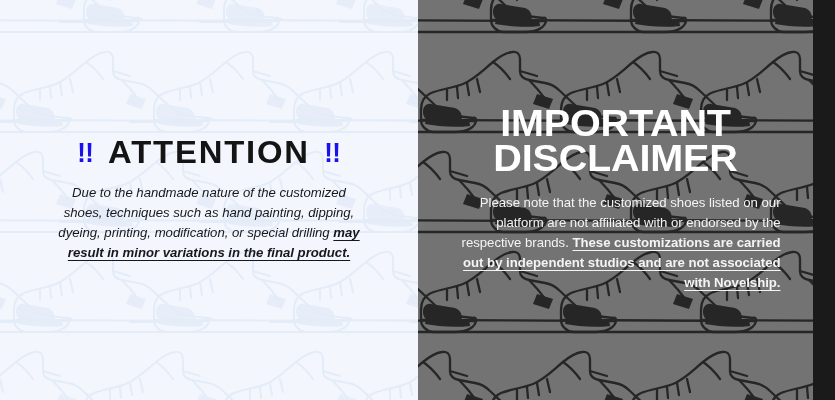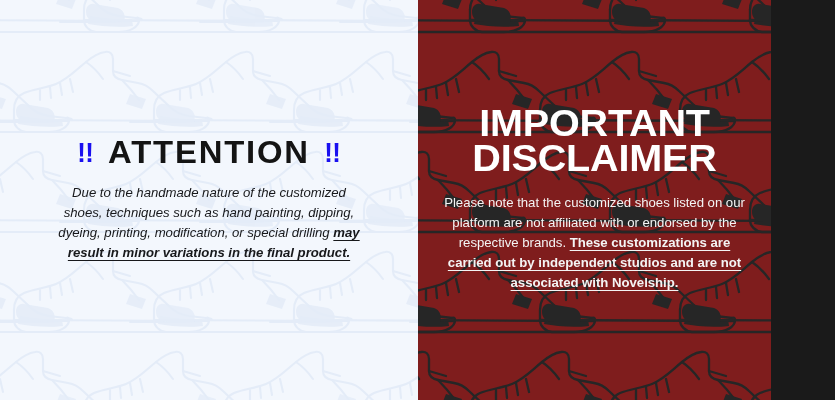--- a/index.html
+++ b/index.html
@@ -32,22 +32,22 @@
     flex-direction: column;
     align-items: center;
     justify-content: center;
     box-sizing: border-box;
   }
   .panel-left {
     width: 418px;
     background-color: #f3f7fd;
   }
   .panel-right {
-    width: 353px;
-    background-color: #7f1d1d;
+    width: 395px;
+    background-color: #737373;
   }
 
   
   .pattern {
     position: absolute;
     top: 0;
     left: 0;
     width: 100%;
     height: 100%;
     pointer-events: none;
@@ -122,20 +122,21 @@
   .body-left {
     color: #17181b;
     max-width: 310px;
     margin: 0 auto;
     font-style: italic;
   }
   .body-right {
     color: #f4f4f4;
     max-width: 330px;
     margin: 0 auto;
+    text-align: right;
   }
   .emphasis {
     font-weight: bold;
     text-decoration: underline;
     text-underline-offset: 2.5px;
     text-decoration-thickness: 1.4px;
   }
 </style>
 </head>
 <body>

